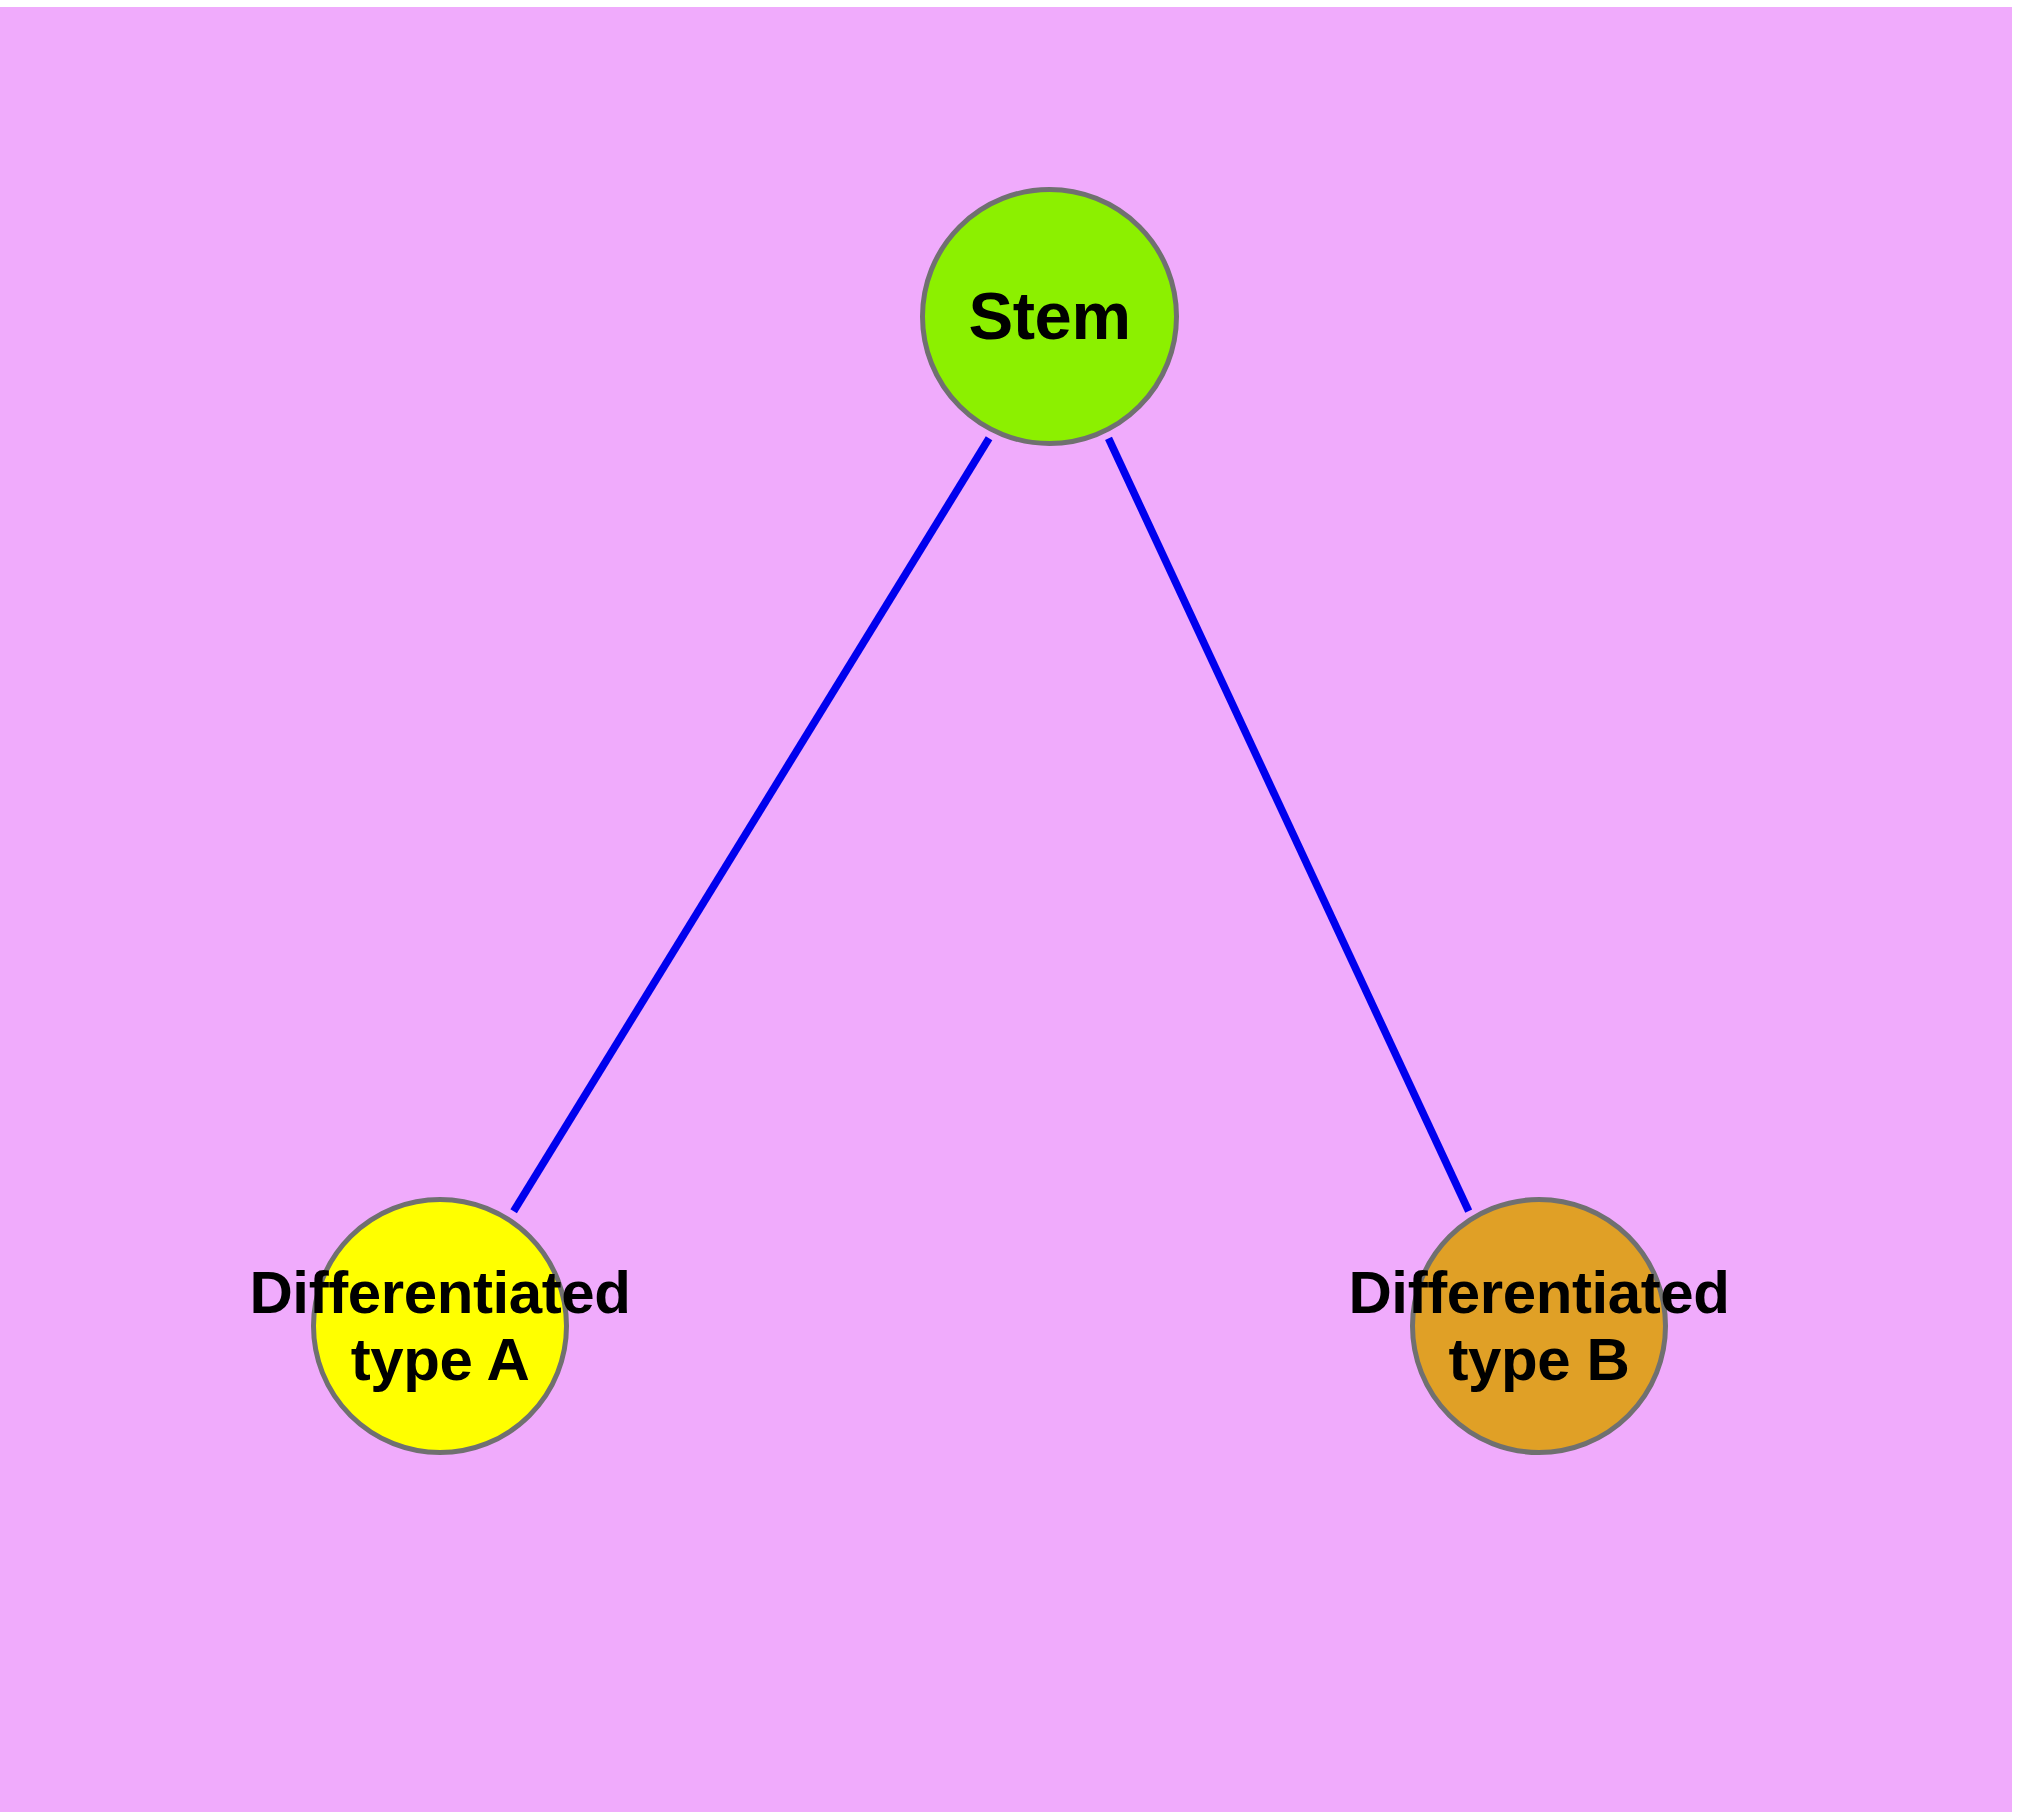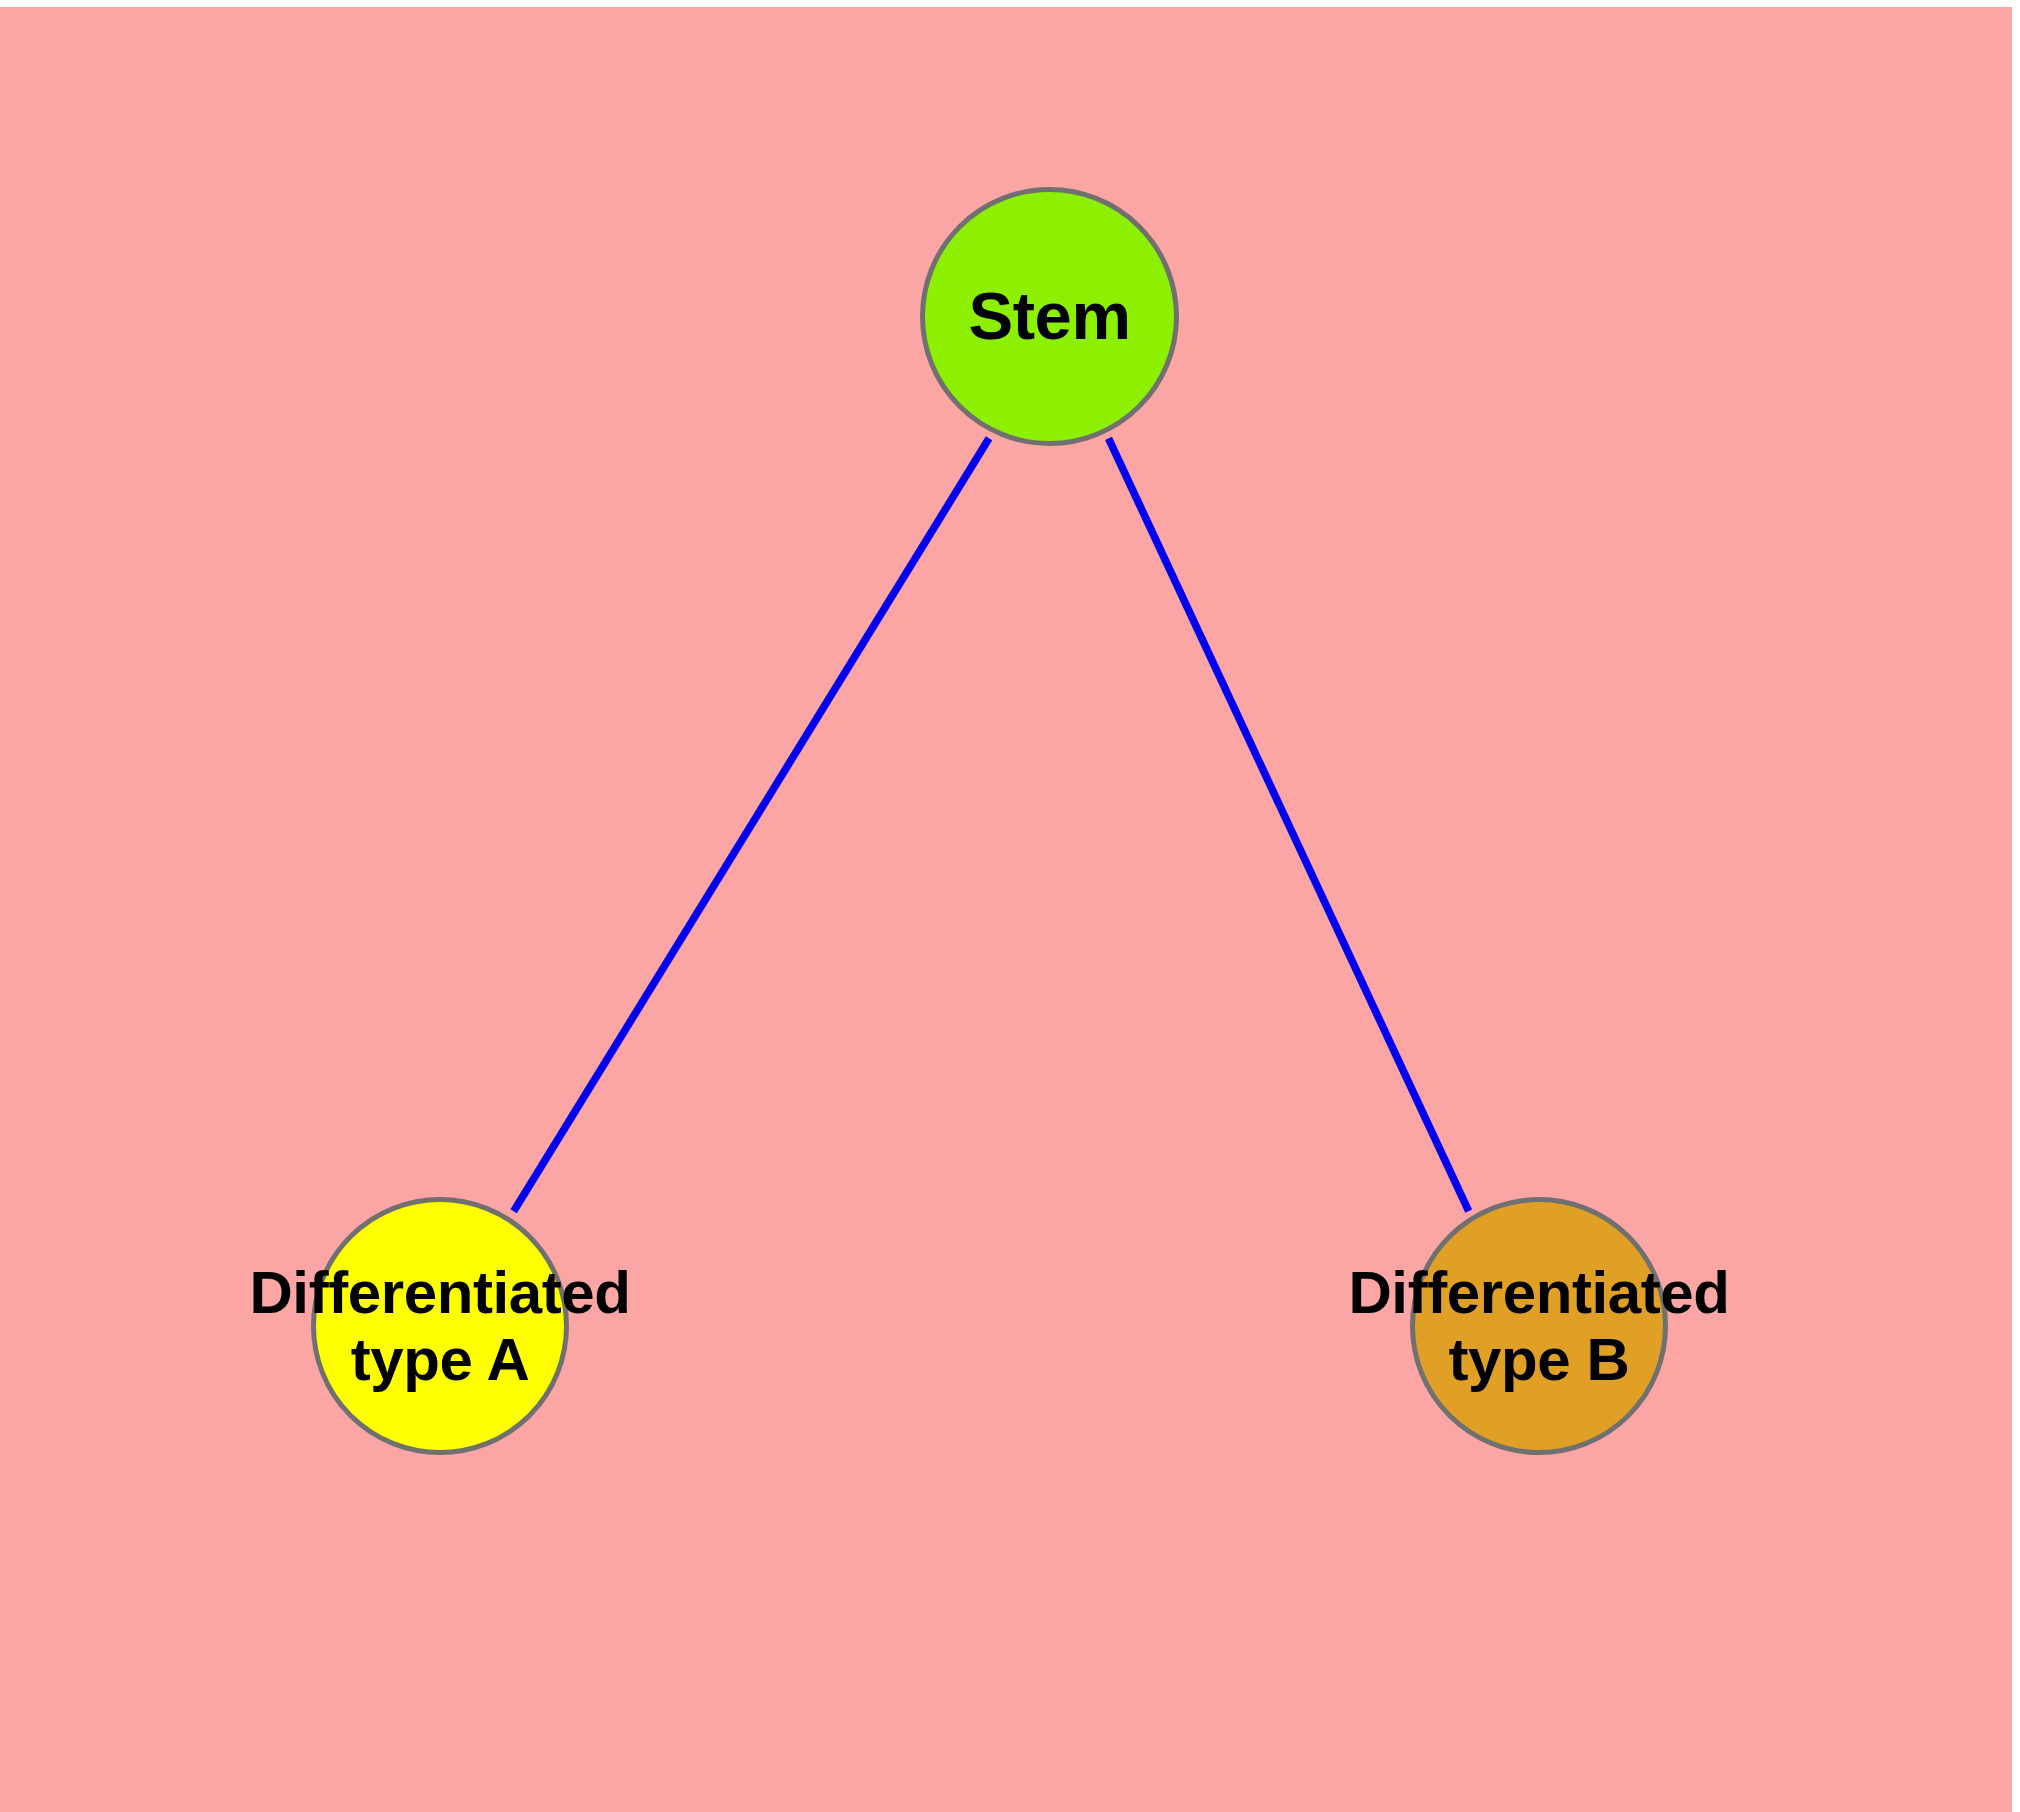--- a/index.html
+++ b/index.html
@@ -101,21 +101,21 @@
   }
   #node-diff-b .node-label {
     font-size: 60px;
   }
 </style>
 </head>
 <body>
 
 <div id="canvas">
 
-  <div id="plot-panel" style="background: #fca5a5;">
+  <div id="plot-panel" style="background: #f0abfc;">
 
     <svg id="edge-layer" viewBox="0 0 2374 2130" width="2012" height="1805">
       <line id="edge-stem-diff-a" x1="1167" y1="509" x2="606" y2="1421" stroke="#0000ee" stroke-width="9" stroke-linecap="butt"></line>
       <line id="edge-stem-diff-b" x1="1308" y1="509" x2="1733" y2="1421" stroke="#0000ee" stroke-width="9" stroke-linecap="butt"></line>
     </svg>
 
     <div class="node" id="node-stem" style="left: 920px; top: 180px; width: 259px; height: 259px; background: rgb(140, 240, 0); border-color: rgb(112, 112, 112);">
       <span class="node-label" style="color: rgb(0, 0, 0);">Stem</span>
     </div>
 

